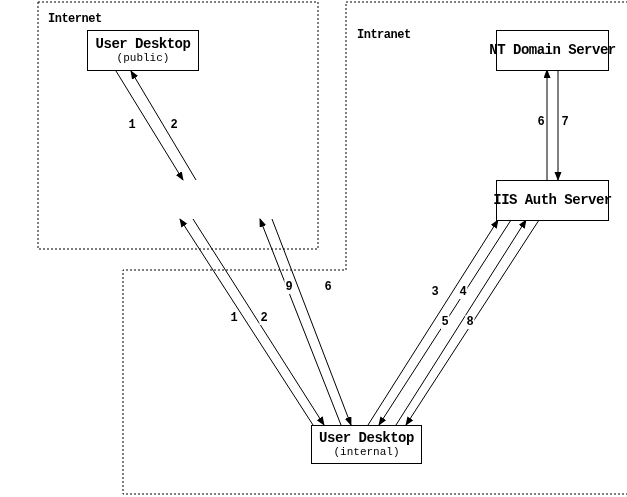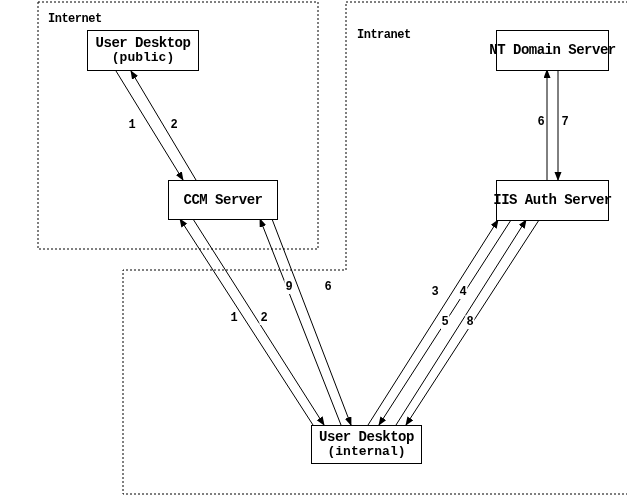--- a/index.html
+++ b/index.html
@@ -8,21 +8,21 @@
     font-family:"Liberation Mono","DejaVu Sans Mono",monospace;
     color:#000;overflow:hidden;margin-left:36px;
   }
   .stage svg{position:absolute;left:0;top:0;}
   .node{
     position:absolute;background:#ffffff;border:1px solid #000000;
     display:flex;flex-direction:column;align-items:center;justify-content:center;
     line-height:1.15;text-align:center;box-sizing:border-box;
   }
   .node-title{font-size:14px;font-weight:bold;white-space:nowrap;letter-spacing:-0.5px;}
-  .node-sub{font-size:13px;font-weight:bold;white-space:nowrap;}
+  .node-sub{font-size:11px;font-weight:normal;white-space:nowrap;}
   .node-sub:empty{display:none;}
   .zone-label{position:absolute;font-size:12px;font-weight:bold;white-space:nowrap;letter-spacing:-0.5px;}
   .flow-label{
     position:absolute;font-size:12px;font-weight:bold;white-space:nowrap;
     transform:translate(-50%,-50%);background:#ffffff;padding:0 1px;
   }
 </style>
 </head>
 <body>
 
@@ -58,23 +58,20 @@
   </svg>
 
   <div class="zone-label" style="left:12px;top:12px">Internet</div>
   <div class="zone-label" style="left:321px;top:28px">Intranet</div>
 
   <div class="node" style="left:51px;top:30px;width:112px;height:41px">
     <div class="node-title">User Desktop</div>
     <div class="node-sub">(public)</div>
   </div>
 
-  <div class="node" style="left:132px;top:180px;width:110px;height:40px">
-    <div class="node-title">CCM Server</div>
-  </div>
 
   <div class="node" style="left:460px;top:180px;width:113px;height:41px">
     <div class="node-title">IIS Auth Server</div>
   </div>
 
   <div class="node" style="left:460px;top:30px;width:113px;height:41px">
     <div class="node-title">NT Domain Server</div>
   </div>
 
   <div class="node" style="left:275px;top:425px;width:111px;height:39px">

